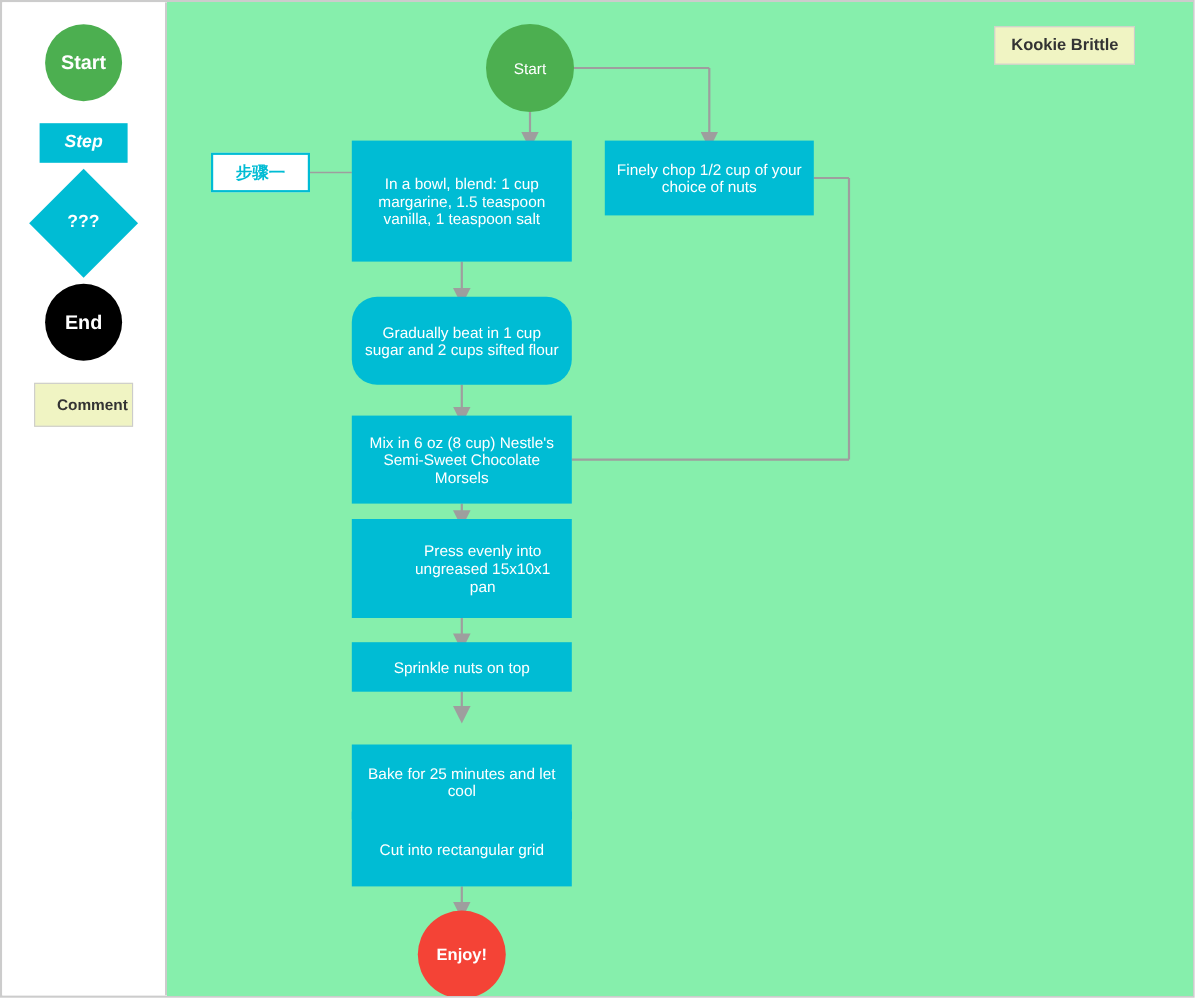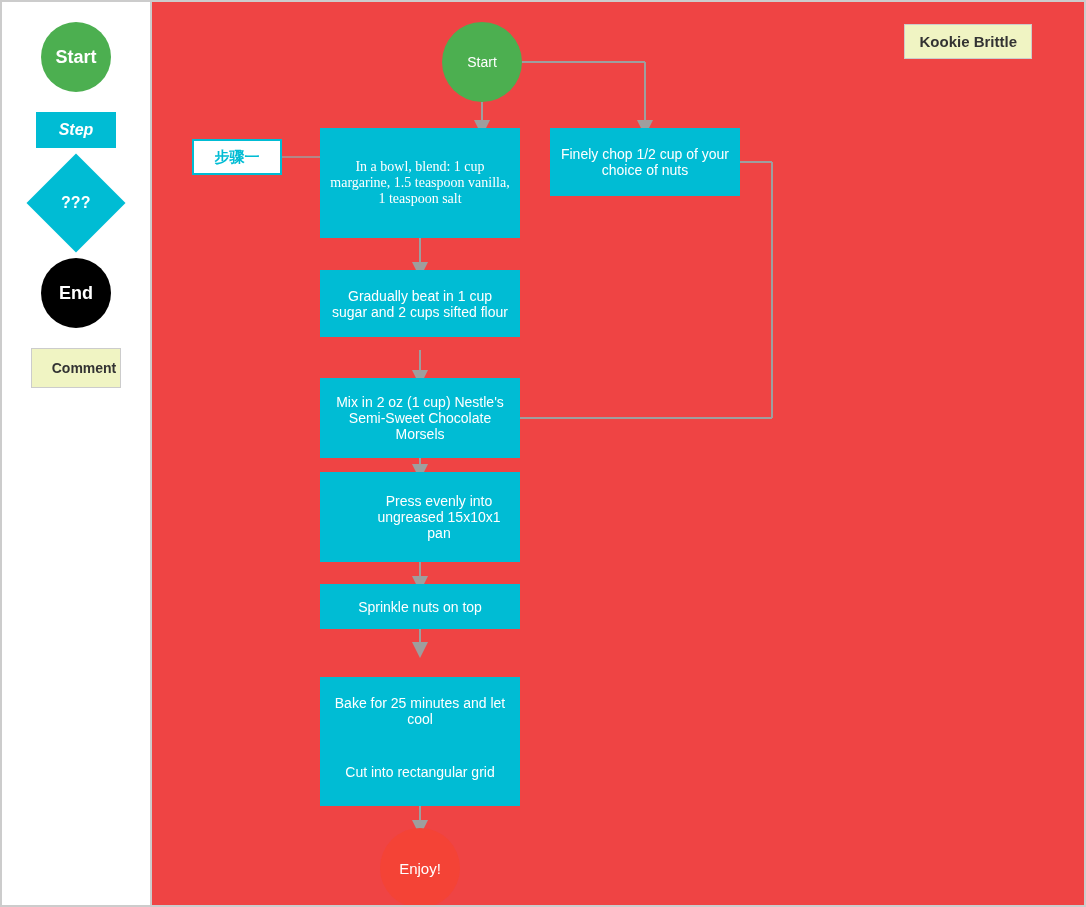--- a/index.html
+++ b/index.html
@@ -99,21 +99,21 @@
       cursor: pointer;
       border: 1px solid #ccc;
       padding-left: 16px;
     }
 
     
     .main-canvas {
       flex: 1;
       position: relative;
       overflow: auto;
-      background: #ef4444;
+      background: #86efac;
     }
 
     
     .flowchart {
       position: relative;
       width: 940px;
       height: 890px;
     }
 
     
@@ -161,35 +161,35 @@
       padding: 10px;
       border: none;
       cursor: pointer;
     }
 
     .step-box-step1 {
       top: 126px;
       left: 168px;
       width: 200px;
       height: 110px;
-      font-family: Liberation Serif, serif;
     }
 
     .step-box-nuts {
       top: 126px;
       left: 398px;
       width: 190px;
       height: 68px;
     }
 
     .step-box-step2 {
       top: 268px;
       left: 168px;
       width: 200px;
-      height: 67px;
+      height: 80px;
+      border-radius: 23px;
     }
 
     .step-box-step3 {
       top: 376px;
       left: 168px;
       width: 200px;
       height: 80px;
     }
 
     .step-box-step4 {
@@ -326,37 +326,37 @@
 
     <div class="step-box step-box-nuts">
       <span>Finely chop 1/2 cup of your choice of nuts</span>
     </div>
 
     <div class="step-box step-box-step2">
       <span>Gradually beat in 1 cup sugar and 2 cups sifted flour</span>
     </div>
 
     <div class="step-box step-box-step3">
-      <span>Mix in 2 oz (1 cup) Nestle's Semi-Sweet Chocolate Morsels</span>
+      <span>Mix in 6 oz (8 cup) Nestle's Semi-Sweet Chocolate Morsels</span>
     </div>
 
     <div class="step-box step-box-step4">
       <span>Press evenly into ungreased 15x10x1 pan</span>
     </div>
 
     <div class="step-box step-box-step5">
       <span>Sprinkle nuts on top</span>
     </div>
 
     <div class="step-box step-box-step6">
       <span>Bake for 25 minutes and let cool</span>
     </div>
 
     <div class="step-box step-box-step7">
       <span>Cut into rectangular grid</span>
     </div>
 
-    <div style="position:absolute; top:826px; left:228px; width:80px; height:80px; border-radius:50%; background:#f44336; color:#fff; font-weight:normal; font-size:15px; display:flex; align-items:center; justify-content:center; cursor:pointer;">
+    <div style="position:absolute; top:826px; left:228px; width:80px; height:80px; border-radius:50%; background:#f44336; color:#fff; font-weight:bold; font-size:15px; display:flex; align-items:center; justify-content:center; cursor:pointer;">
       <span>Enjoy!</span>
     </div>
 
   </div>
 </div>
 
 </body></html>

